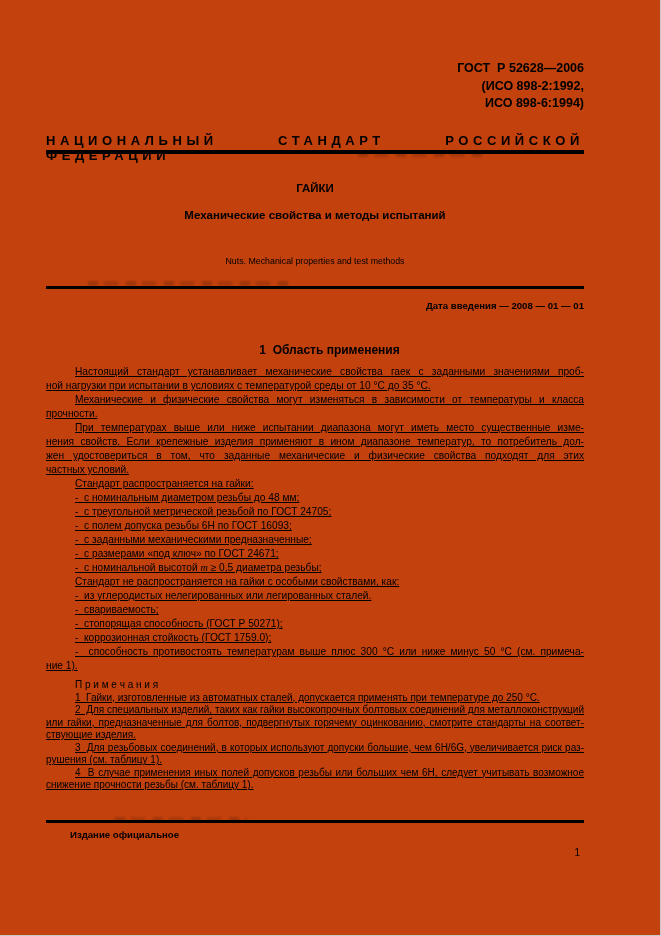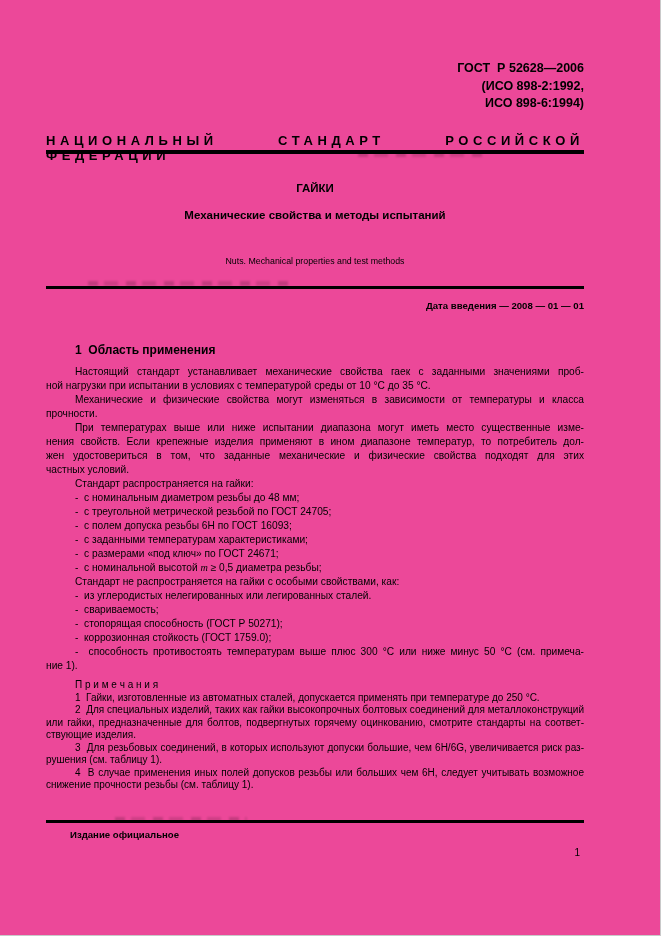--- a/index.html
+++ b/index.html
@@ -1,18 +1,18 @@
 <!DOCTYPE html>
 <html><head>
 <meta charset="utf-8">
 <title>ГОСТ Р 52628—2006</title>
 <style>
   html,body { margin:0; padding:0; background:#ffffff; }
   .page {
-    position:relative; width:661px; height:936px; background:#ec4899;
+    position:relative; width:661px; height:936px; background:#c2410c;
     font-family:"Liberation Sans", sans-serif; color:#000; overflow:hidden;
     box-shadow: inset -1px 0 0 #c9c9c9, inset 0 -1px 0 #c9c9c9;
   }
   .abs { position:absolute; left:46px; width:538px; }
   .pre { white-space:pre; }
 
   .doc-header { top:60px; text-align:right; font-weight:bold; font-size:12.5px; line-height:17.5px; }
   .banner {
     top:133px; font-weight:bold; font-size:13px; letter-spacing:4.6px;
     text-align:justify; text-align-last:justify;
@@ -21,27 +21,27 @@
   .rule1 { top:150px; height:3.5px; }
   .rule2 { top:286px; }
   .rule3 { top:820px; }
 
   .t-main { top:182px; text-align:center; font-weight:bold; font-size:11.5px; }
   .t-ru   { top:209px; text-align:center; font-weight:bold; font-size:11.5px; }
   .t-en   { top:236px; text-align:center; font-size:8.8px;margin-top:20px; }
 
   .date { top:300px; text-align:right; font-weight:bold; font-size:9.6px; }
 
-  .sec-heading { top:343px; font-weight:bold; font-size:12px; text-indent:29px; }
+  .sec-heading { top:343px; font-weight:bold; font-size:12px; text-indent:29px;text-align:center; }
 
   .body-block  { top:365px; font-size:10.2px; line-height:14px; }
   .notes-block { top:679px; font-size:10px;  line-height:12.55px; }
   .notes-heading { text-indent:29px; white-space:pre; }
 
-  .tline { white-space:pre-wrap; }
+  .tline { white-space:pre-wrap;text-decoration:underline; }
   .tline.ind { text-indent:29px; }
   .tline.jst { text-align:justify; text-align-last:justify; }
   .it { font-family:"Liberation Serif", serif; font-style:italic; }
 
   .edition { top:829px; font-weight:bold; font-size:9.6px;padding-left:24px; }
   .pagenum { top:847px; width:534px; text-align:right; font-size:10px; }
 
   .ghost {
     position:absolute; filter:blur(1.3px); opacity:.45;
     background:repeating-linear-gradient(90deg,
@@ -84,21 +84,21 @@
       <div class="tline ind jst"><span>Механические и физические свойства могут изменяться в зависимости от температуры и класса</span></div>
       <div class="tline"><span>прочности.</span></div>
       <div class="tline ind jst"><span>При температурах выше или ниже испытании диапазона могут иметь место существенные изме-</span></div>
       <div class="tline jst"><span>нения свойств. Если крепежные изделия применяют в ином диапазоне температур, то потребитель дол-</span></div>
       <div class="tline jst"><span>жен удостовериться в том, что заданные механические и физические свойства подходят для этих</span></div>
       <div class="tline"><span>частных условий.</span></div>
       <div class="tline ind"><span>Стандарт распространяется на гайки:</span></div>
       <div class="tline ind"><span>-  с номинальным диаметром резьбы до 48 мм;</span></div>
       <div class="tline ind"><span>-  с треугольной метрической резьбой по ГОСТ 24705;</span></div>
       <div class="tline ind"><span>-  с полем допуска резьбы 6Н по ГОСТ 16093;</span></div>
-      <div class="tline ind"><span>-  с заданными температурам характеристиками;</span></div>
+      <div class="tline ind"><span>-  с заданными механическими предназначенные;</span></div>
       <div class="tline ind"><span>-  с размерами «под ключ» по ГОСТ 24671;</span></div>
       <div class="tline ind"><span>-  с номинальной высотой </span><span class="it">m</span><span> ≥ 0,5 диаметра резьбы;</span></div>
       <div class="tline ind"><span>Стандарт не распространяется на гайки с особыми свойствами, как:</span></div>
       <div class="tline ind"><span>-  из углеродистых нелегированных или легированных сталей.</span></div>
       <div class="tline ind"><span>-  свариваемость;</span></div>
       <div class="tline ind"><span>-  стопорящая способность (ГОСТ Р 50271);</span></div>
       <div class="tline ind"><span>-  коррозионная стойкость (ГОСТ 1759.0);</span></div>
       <div class="tline ind jst"><span>-  способность противостоять температурам выше плюс 300 °С или ниже минус 50 °С (см. примеча-</span></div>
       <div class="tline"><span>ние 1).</span></div>
     </div>

